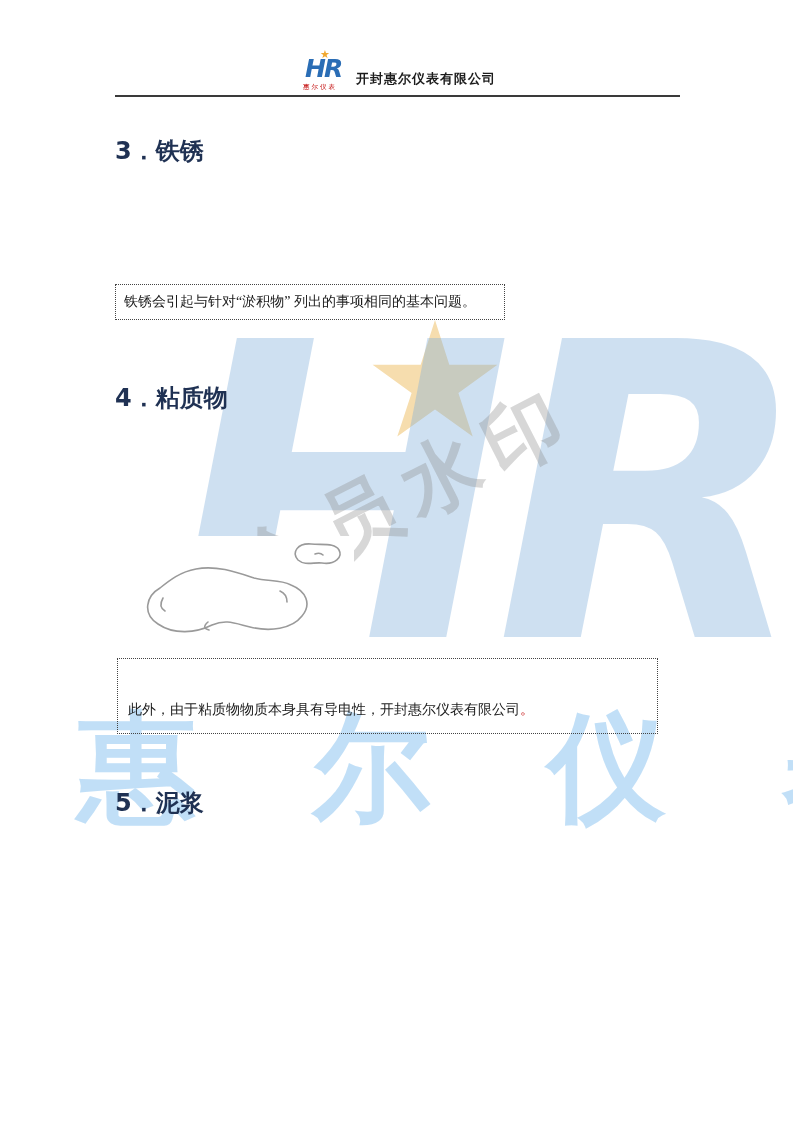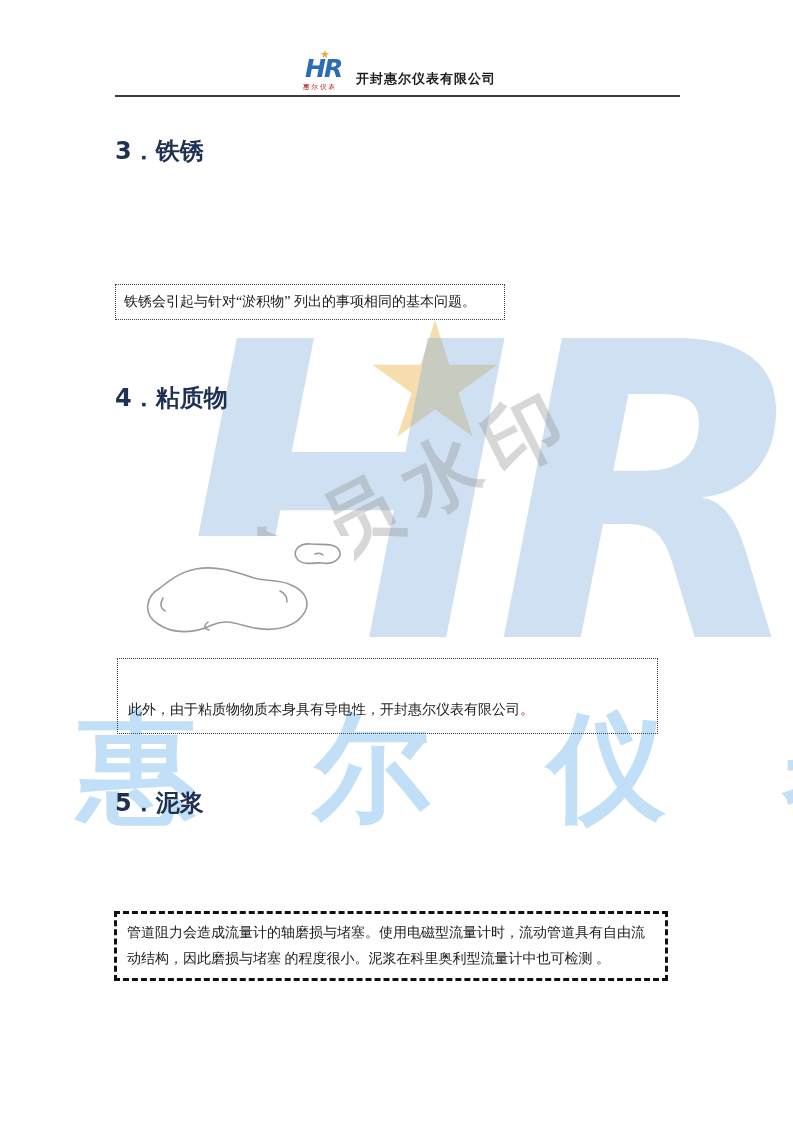--- a/index.html
+++ b/index.html
@@ -147,18 +147,15 @@
 
     <div class="note note-dotted note2">
       <br>
       <span>此外，由于粘质物物质本身具有导电性，开封惠尔仪表有限公司</span><span class="red">。</span>
     </div>
 
     <h2 class="sec-title" id="s5">
       <span class="num">5．</span><span class="ttl">泥浆</span>
     </h2>
 
-    <div class="note note3">
-      <span>管道阻力会造成流量计的轴磨损与堵塞。使用电磁型流量计时，流动管道具有自由流动结构，因此磨损与堵塞 的程度很小。泥浆在科里奥利型流量计中也可检测 。</span>
-    </div>
 
   </div>
 </div>
 
 </body></html>

